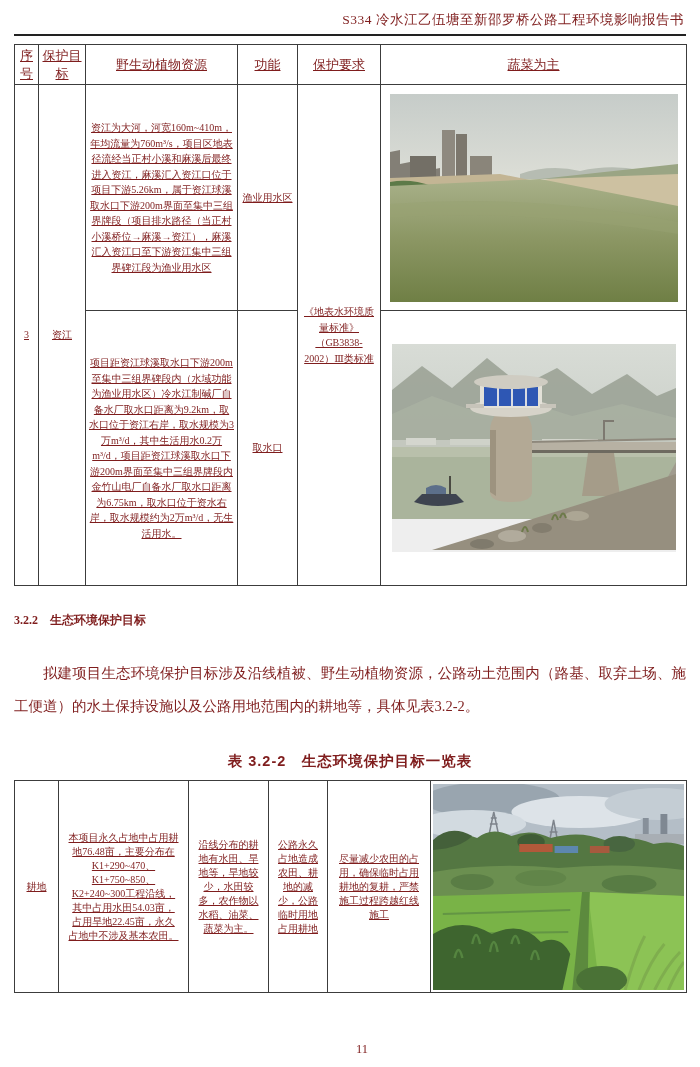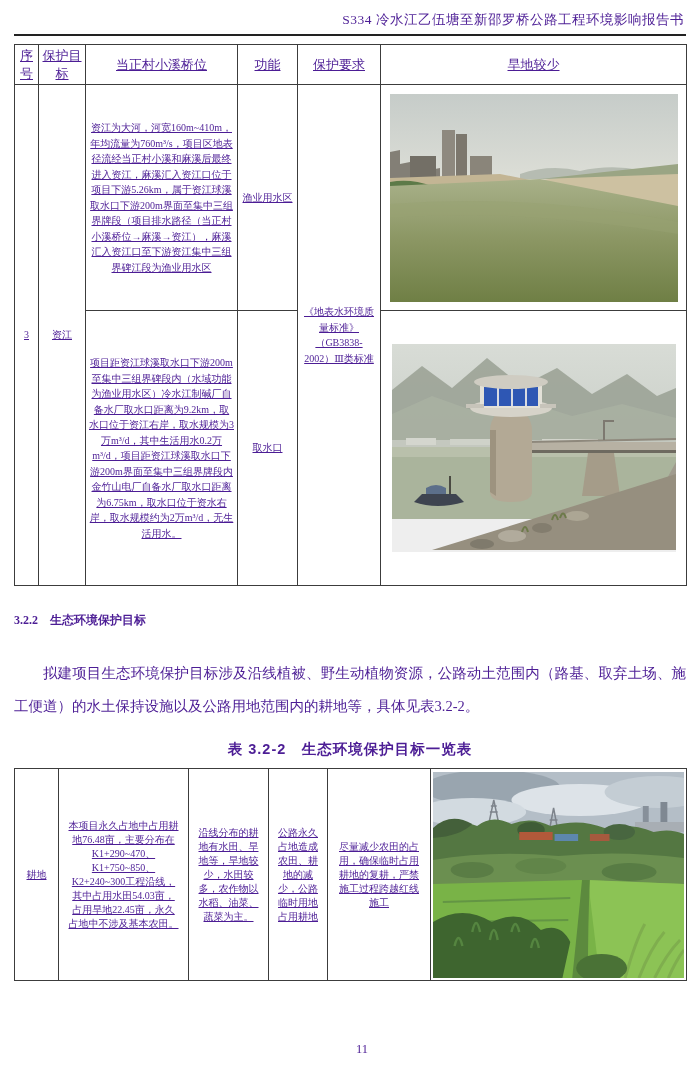--- a/index.html
+++ b/index.html
@@ -3,21 +3,21 @@
 <meta charset="utf-8">
 <style>
   * { margin: 0; padding: 0; box-sizing: border-box; }
   html,body { background: #888; }
   .page {
     position: relative;
     width: 700px; height: 1067px;
     margin: 0 auto;
     background: #ffffff;
     font-family: "Liberation Serif", "DejaVu Serif", serif;
-    color: #4c1d95;
+    color: #7f1d1d;
     overflow: hidden;
   }
   .content { padding: 8px 14px 0 14px; }
 
   
   .doc-header {
     text-align: right;
     font-size: 13.5px;
     letter-spacing: 0.5px;
     padding: 3px 2px 5px 0;
@@ -58,21 +58,21 @@
   .sec-para {
     margin-top: 28px;
     font-size: 14.5px;
     line-height: 2.25;
     text-indent: 2em;
     text-align: justify;
   }
 
   
   .t2-caption {
-    margin-top: 18px;
+    margin-top: 30px;
     text-align: center;
     font-family: "Liberation Sans", "DejaVu Sans", sans-serif;
     font-weight: bold;
     font-size: 14.5px;
     letter-spacing: 1px;
   }
   .t2 { margin-top: 9px; }
   .t2 .hdr-row th { height: 34px; }
   .t2 .r1 { height: 212px; }
   .t2 td.body-text { line-height: 1.4; padding: 3px 9px; }
@@ -102,24 +102,24 @@
           <col style="width:47px">
           <col style="width:152px">
         <col style="width:60px">
           <col style="width:83px">
           <col style="width:306px">
       </colgroup>
       <tbody>
           <tr class="hdr-row">
         <th>序号</th>
         <th>保护目标</th>
-        <th>当正村小溪桥位</th>
+        <th>野生动植物资源</th>
         <th>功能</th>
         <th>保护要求</th>
-        <th>旱地较少</th>
+        <th>蔬菜为主</th>
       </tr>
       <tr class="r1">
         <td rowspan="2">3</td>
         <td rowspan="2">资江</td>
         <td>资江为大河，河宽160m~410m，年均流量为760m³/s，项目区地表径流经当正村小溪和麻溪后最终进入资江，麻溪汇入资江口位于项目下游5.26km，属于资江球溪取水口下游200m界面至集中三组界牌段（项目排水路径（当正村小溪桥位→麻溪→资江），麻溪汇入资江口至下游资江集中三组界碑江段为渔业用水区</td>
         <td>渔业用水区</td>
         <td rowspan="2">《地表水环境质量标准》（GB3838-2002）Ⅲ类标准</td>
         <td class="photo-cell">
 
           <svg width="288" height="208" viewBox="0 0 288 208">

